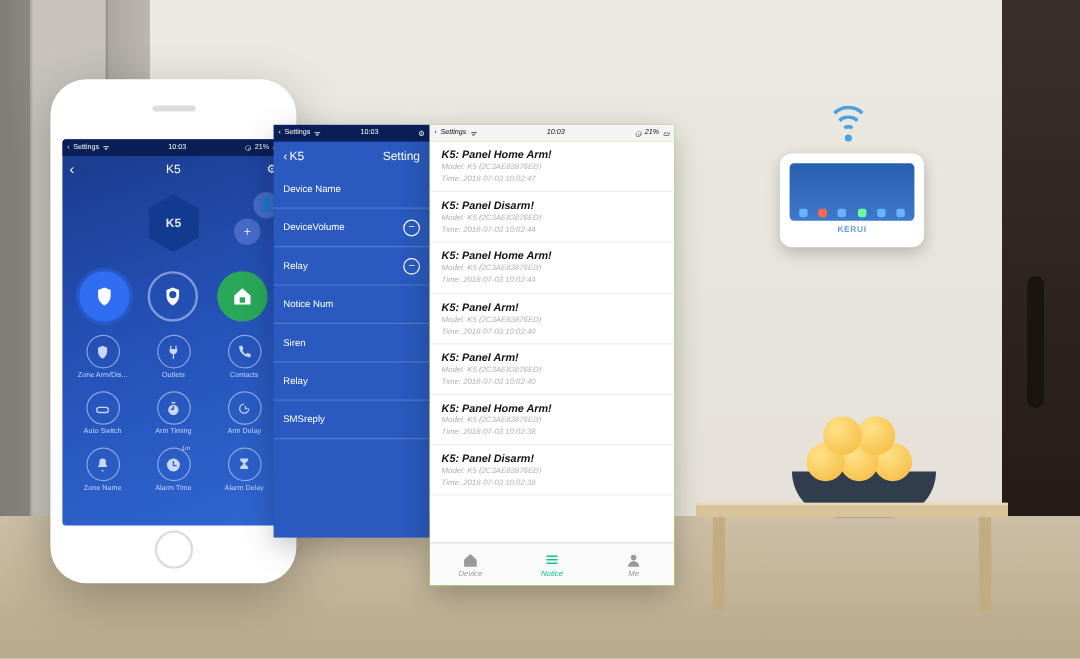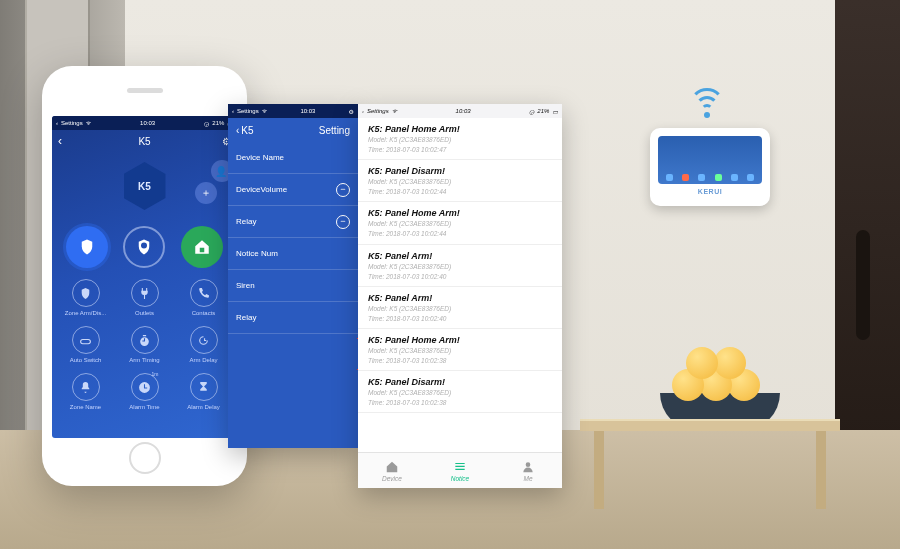--- a/index.html
+++ b/index.html
@@ -295,20 +295,23 @@
       </div>
       <div class="set-row">
         <span>Notice Num</span>
       </div>
       <div class="set-row">
         <span>Siren</span>
       </div>
       <div class="set-row">
         <span>Relay</span>
       </div>
+      <div class="set-row">
+        <span>SMSreply</span>
+      </div>
     </div>
 </div>
 <div class="red-line l1"></div>
 <div class="red-line l2"></div>
 
 <div class="screen-notice">
   <div class="status-bar" style="background:#f4f4f6;">
     <div class="status-left">
         <span>‹</span>
         <span>Settings</span>

